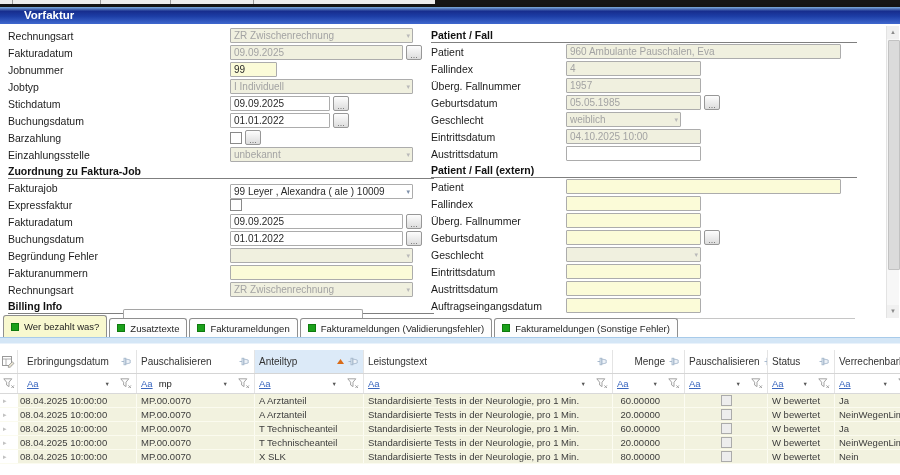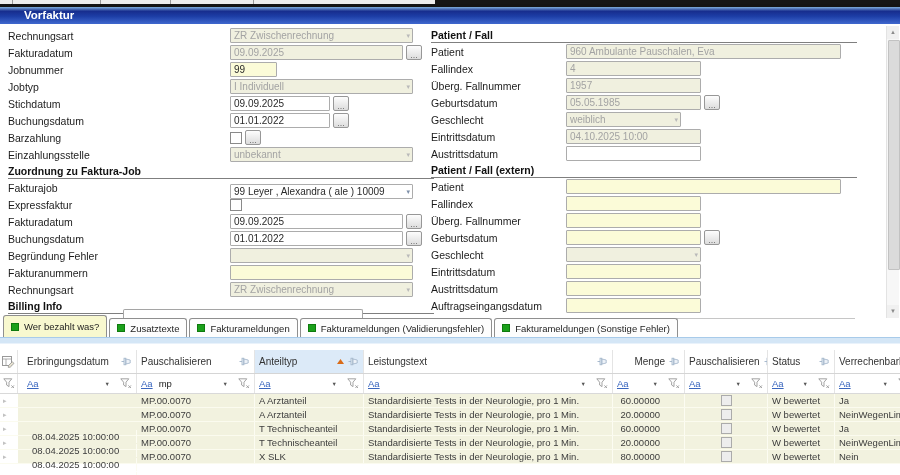--- a/index.html
+++ b/index.html
@@ -84,21 +84,21 @@
   #fexp{width:18px;flex:0 0 18px;justify-content:center;padding:0;}
   .aa{color:#3A66BE;text-decoration:underline;}
   .ftext{color:#222;margin-left:6px;}
   .fsp{flex:1;}
   .fcaret{font-size:5.5px;color:#555;margin-right:6px;}
   
   .drow{display:flex;height:13px;background:#F2F2DF;border-bottom:1px solid #FBFBEF;}
   .dcell{box-sizing:border-box;height:100%;display:flex;align-items:center;
          border-right:1px solid #FCFCF2;padding:0 4px;font-size:9.5px;color:#3c3c3c;
          overflow:hidden;white-space:nowrap;}
-  .dcell.first{padding-left:14px;margin-top:36px;}
+  .dcell.first{padding-left:2px;}
   .dcell.r{justify-content:flex-end;padding-right:24px;}
   .dcell.c{justify-content:center;}
   .dexp{width:18px;flex:0 0 18px;background:#fff;border-right:none;box-sizing:border-box;
         display:flex;align-items:center;padding-left:3px;font-size:7px;color:#C2C2C2;}
   .cbg{width:11px;height:11px;box-sizing:border-box;background:#EDEDED;border:1px solid #ABABAB;}
 </style>
 </head>
 <body>
 
 <div class="abs" id="top-strip">

